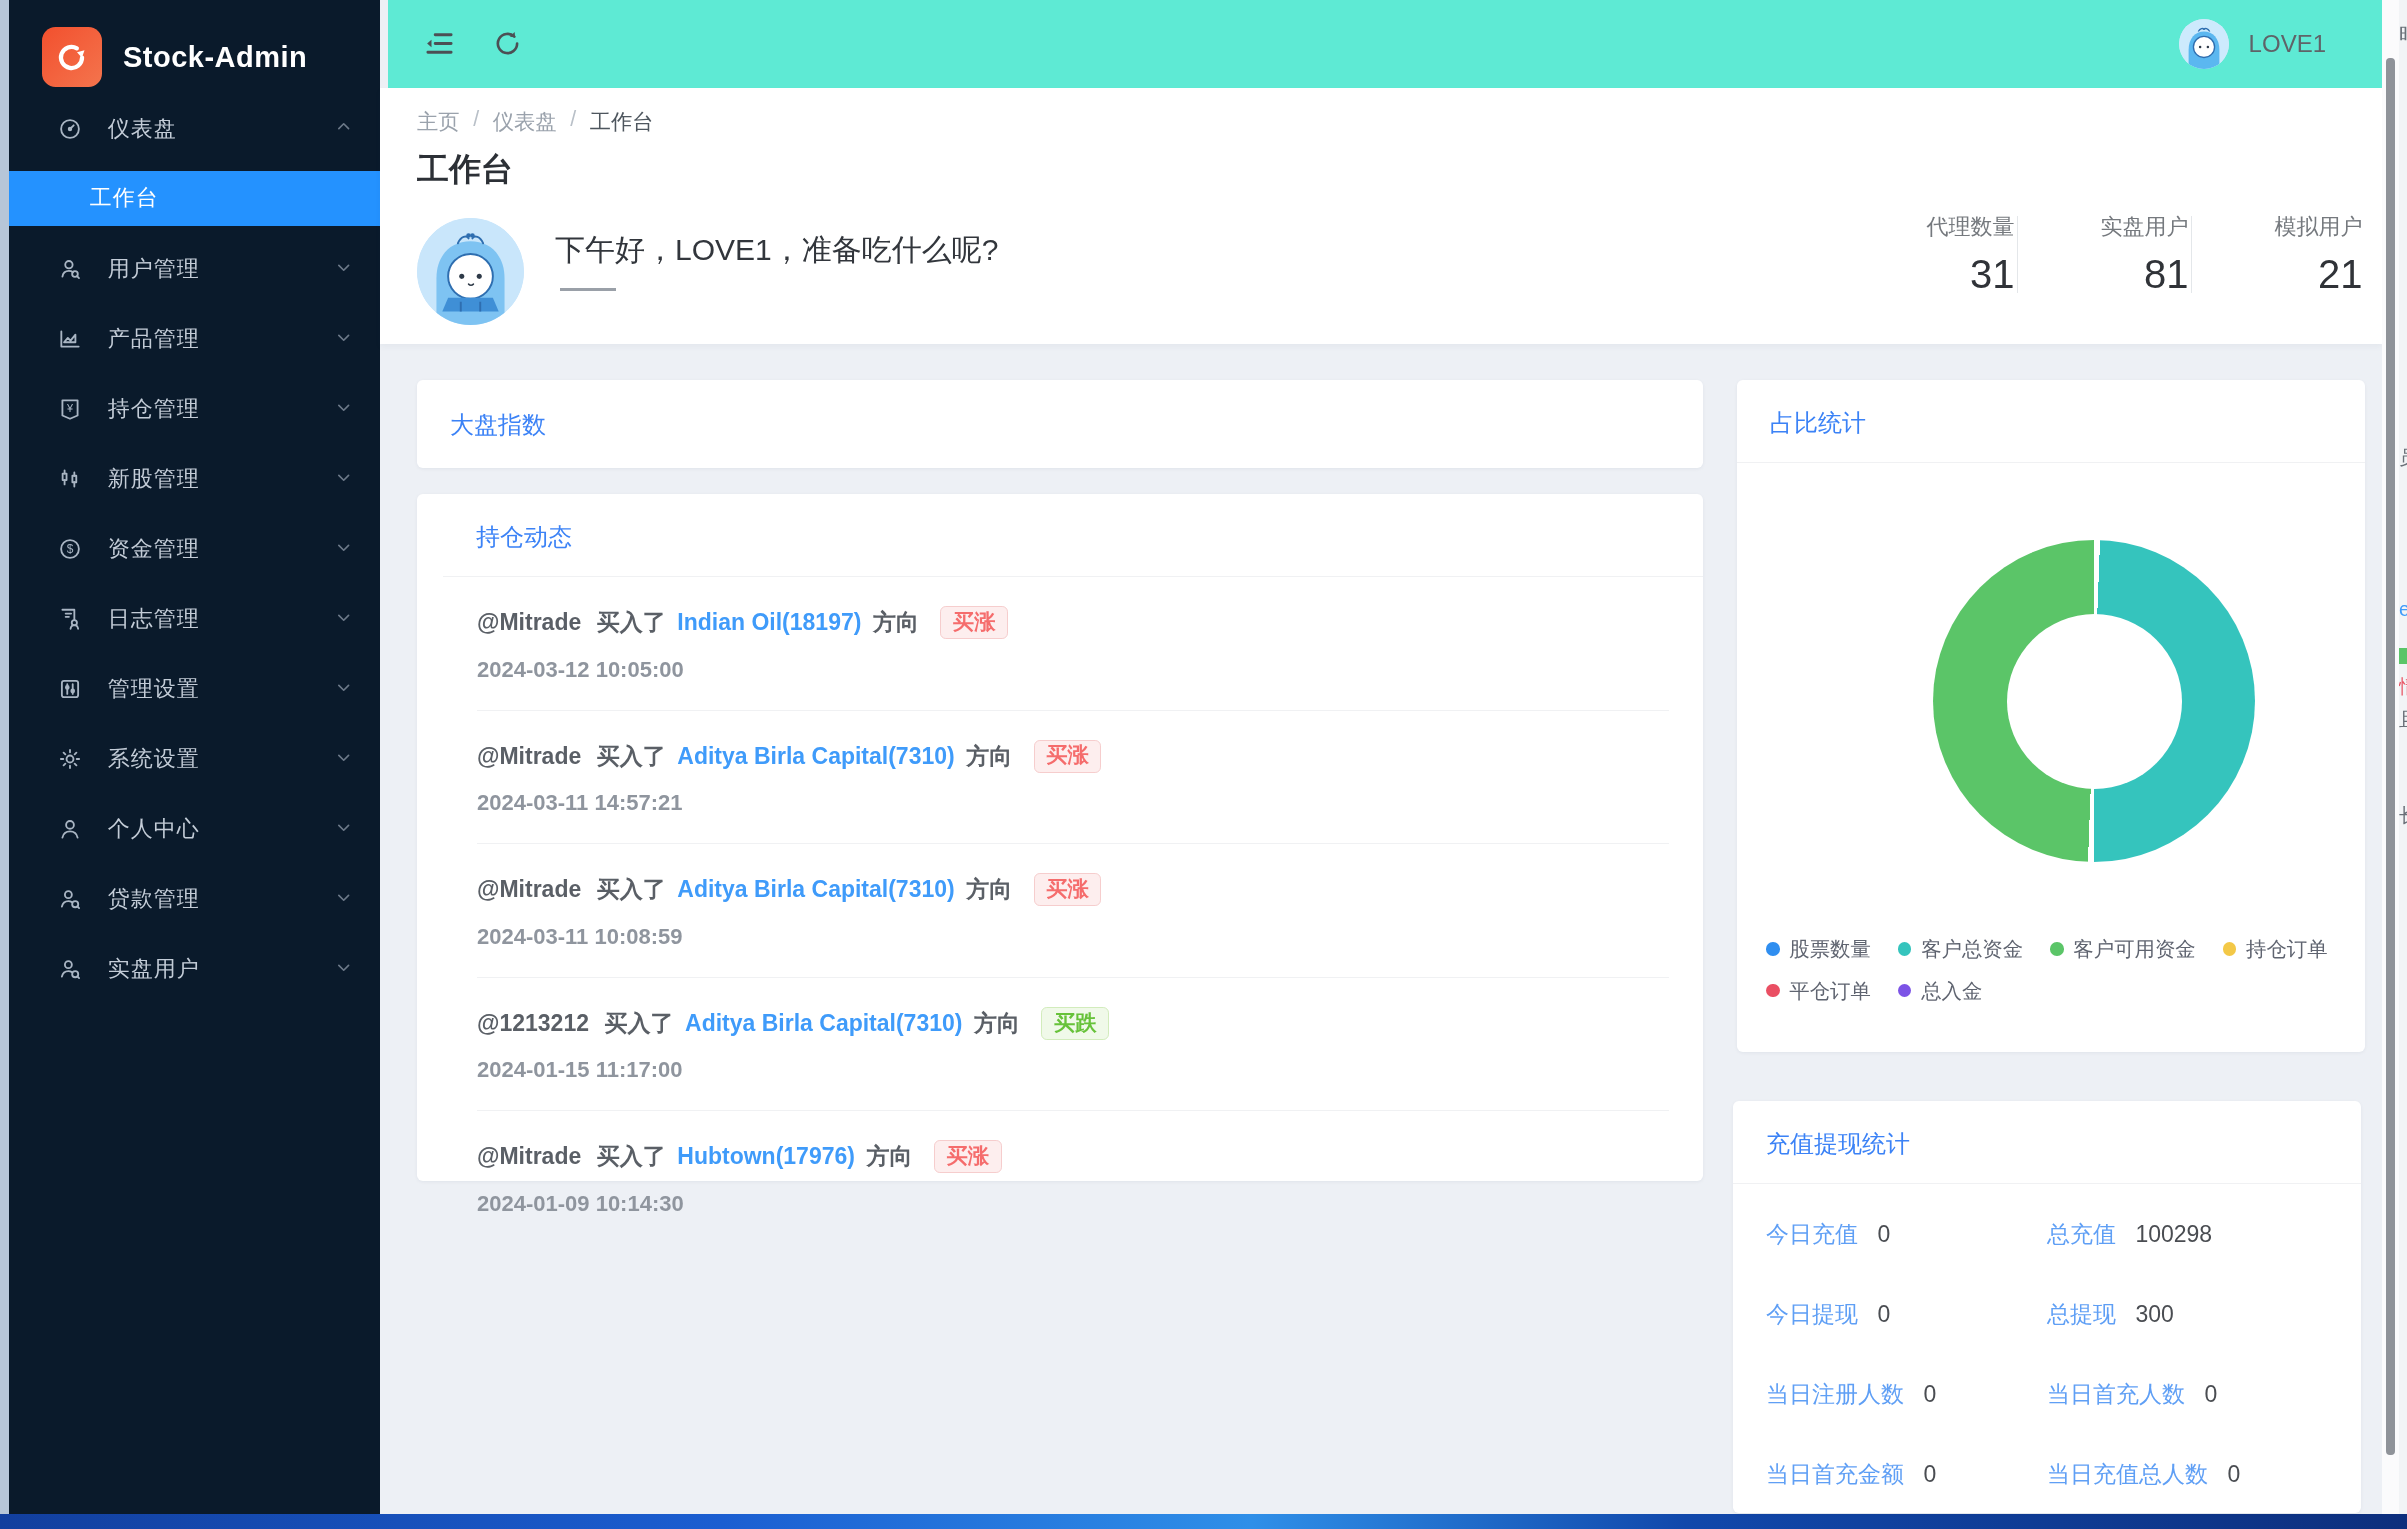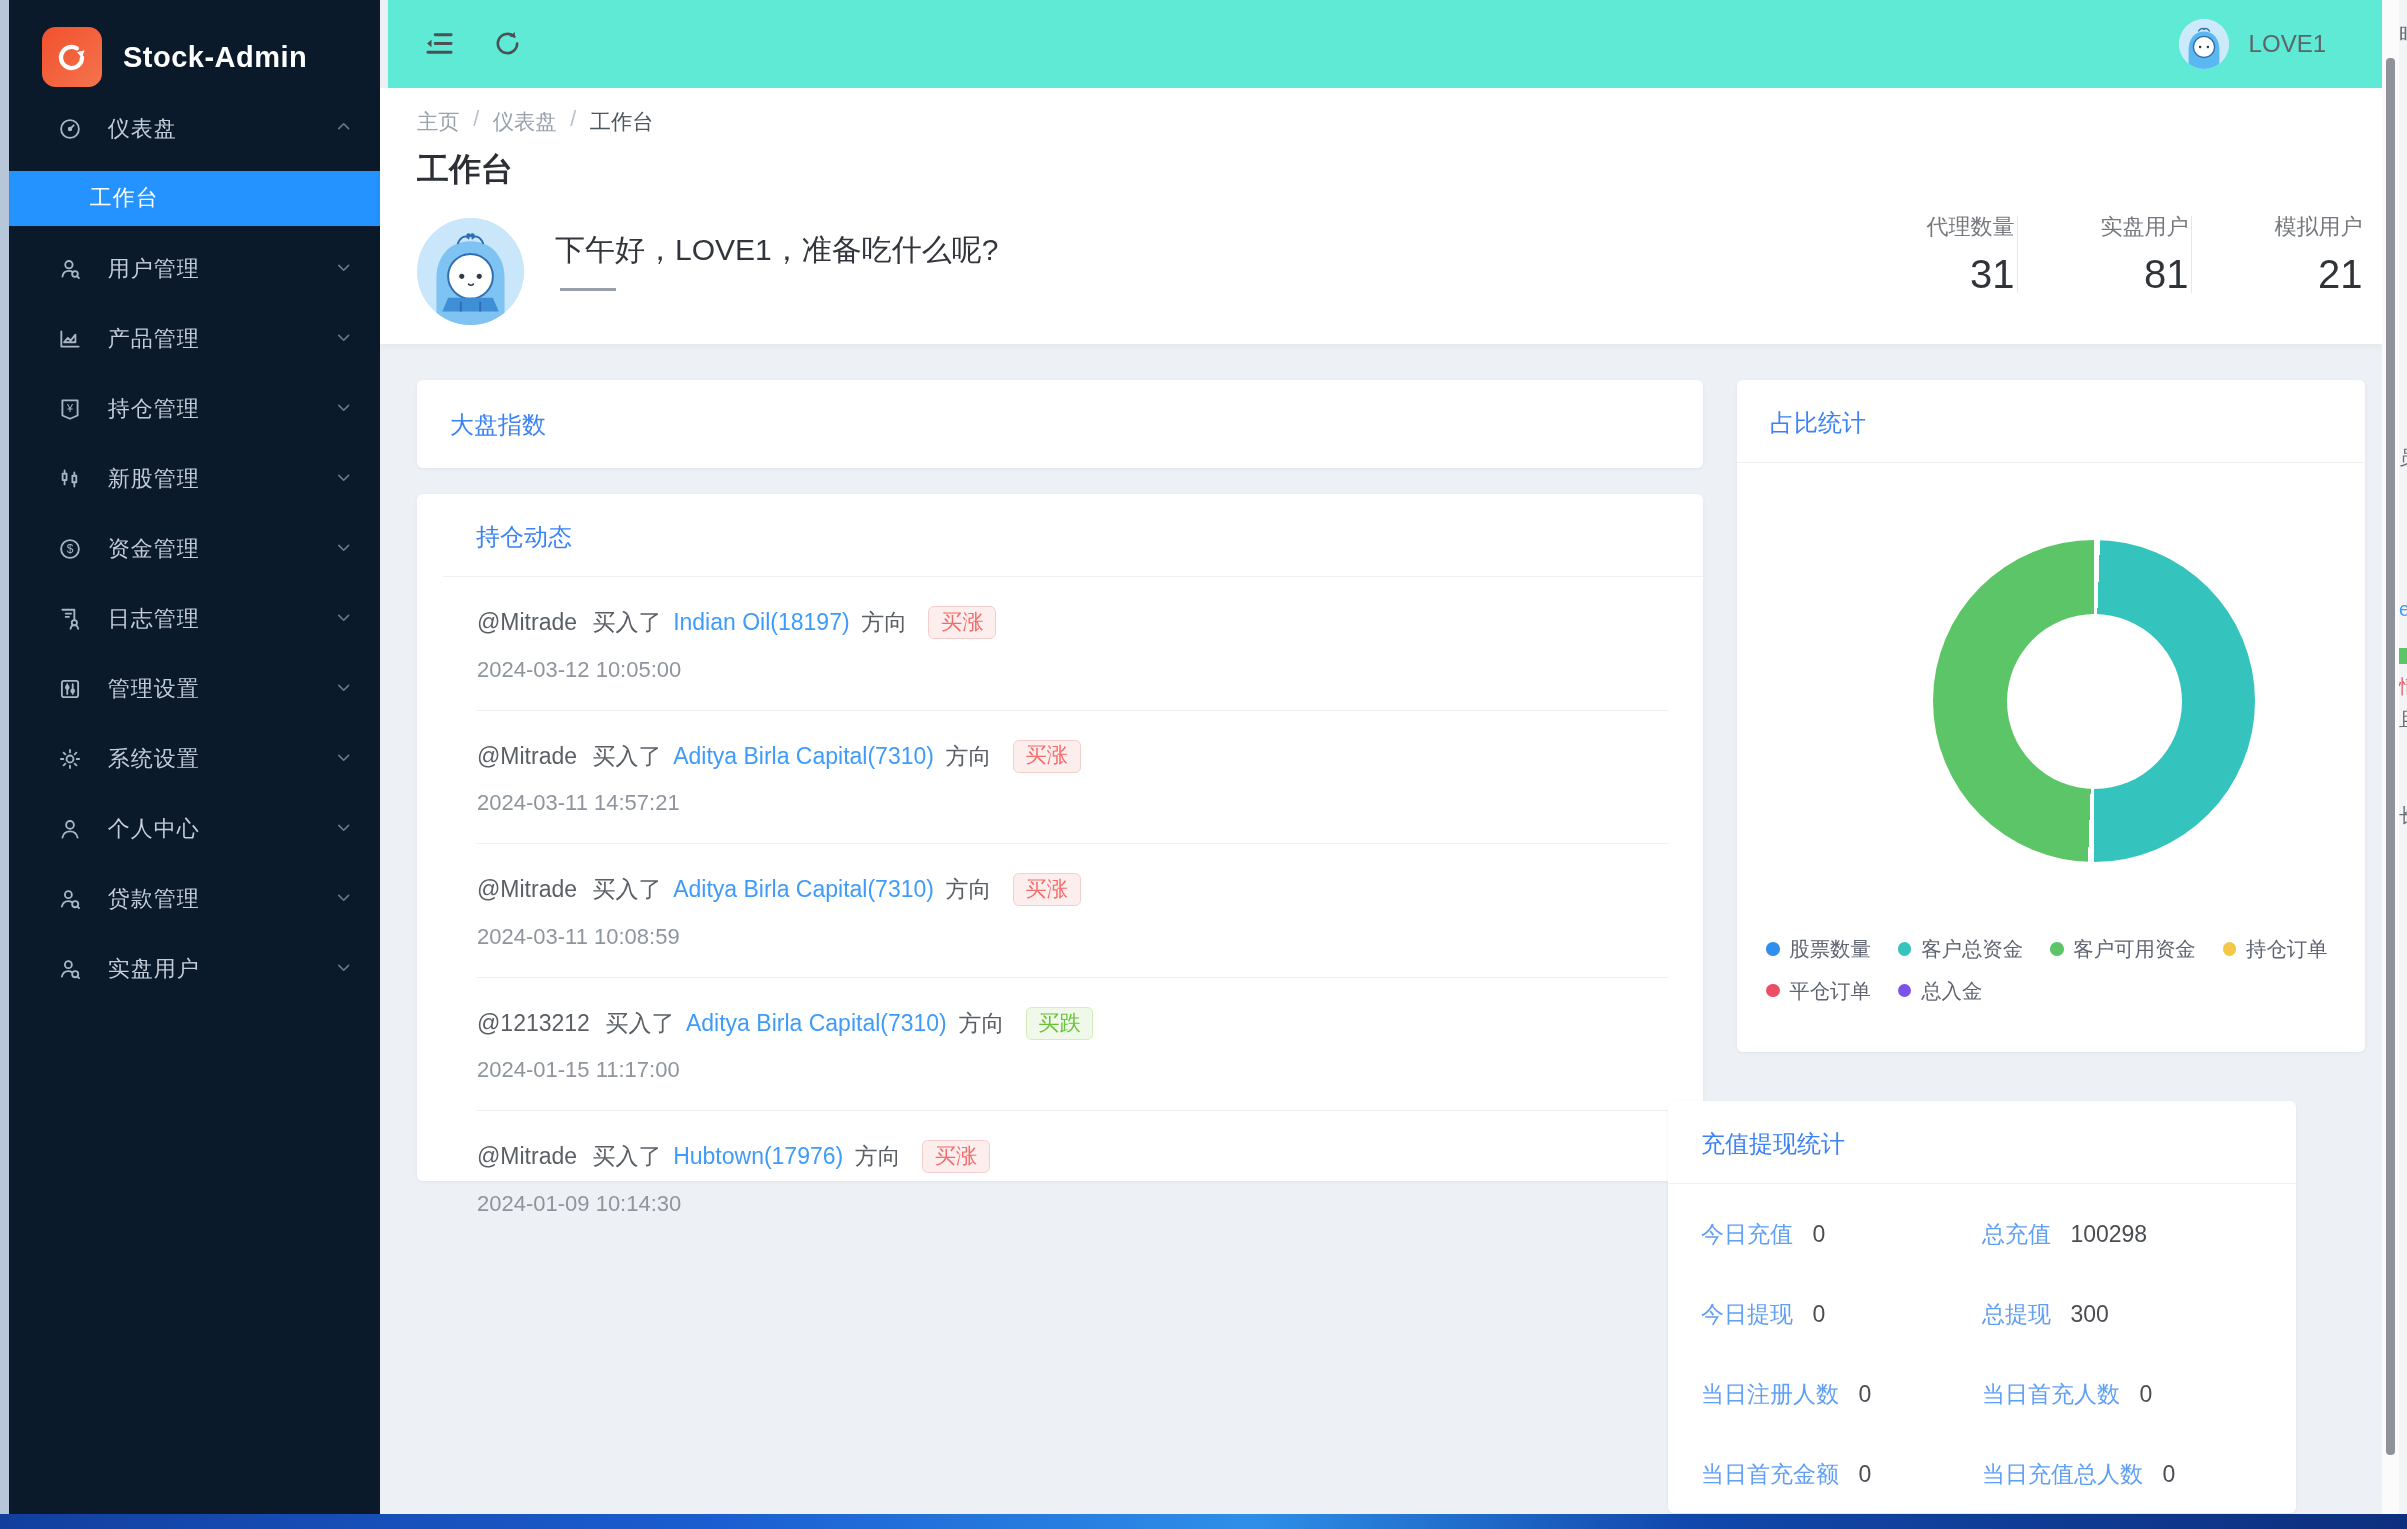--- a/index.html
+++ b/index.html
@@ -53,42 +53,42 @@
   .content { position:absolute; left:0; top:344px; right:0; bottom:0; }
   .card { position:absolute; background:#ffffff; border-radius:5.8px; box-shadow:0 1px 3.9px rgba(25,35,60,.06); }
   .card-h { padding:27px 33px 23px 33px; font-size:24px; color:#3b82f6; }
   .card-divider { height:1px; background:#f0f1f3; margin:0; }
 
   #card-market { left:37px; top:36px; width:1286px; height:88px; }
   #card-market .card-h { padding-top:29px; }
 
   #card-feed { left:37px; top:150px; width:1286px; height:687px;padding-left:26px; }
   .feed-list { padding:0 34px; }
-  .feed-item { padding:29px 0 27px 0; border-bottom:1px solid #f0f1f3; }
+  .feed-item { padding:29px 0 27px 0; border-bottom:1px solid #f0f1f3;font-weight:bold; }
   .feed-item:last-child { border-bottom:none; }
   .f-line { font-size:23px; color:#5a5f66; display:flex; align-items:center; }
   .f-user { margin-right:15.5px; }
   .f-action { margin-right:11.6px; }
   .f-stock { color:#3f9bfa; margin-right:11.6px; cursor:pointer; }
   .f-dir { margin-right:21.3px; }
   .badge { font-size:21.3px; padding:4.9px 11.6px; border-radius:5.8px; line-height:1; }
   .badge[data-variant="up"]   { color:#f56c6c; background:#fdeeee; border:1px solid #f6cdcd; }
   .badge[data-variant="down"] { color:#67c23a; background:#f0f9e9; border:1px solid #d2ecbc; }
   .f-time { margin-top:17.5px; font-size:22px; color:#8f959e; }
 
   #card-ratio { left:1357px; top:36px; width:628px; height:672px; }
   #donut { position:absolute; left:196px; top:160px; width:322px; height:322px; border-radius:50%;
            background:conic-gradient(#35c4bd 0 50%,#5bc568 50% 100%); }
   #donut::after { content:""; position:absolute; left:74px; top:74px; width:175px; height:175px; border-radius:50%; background:#ffffff; }
   .legend { position:absolute; left:29px; top:555px; width:573px; display:flex; flex-wrap:wrap; column-gap:27px; row-gap:13.6px; }
   .lg-item { display:flex; align-items:center; gap:9.7px; cursor:pointer; }
   .lg-dot { width:13.6px; height:13.6px; border-radius:50%; flex:0 0 auto; }
   .lg-lb { font-size:20.4px; color:#5f6470; }
 
-  #card-recharge { left:1288px; top:757px; width:628px; height:412px; }
+  #card-recharge { left:1353px; top:757px; width:628px; height:412px; }
   .rc-grid { padding:35px 33px 0 33px; display:grid; grid-template-columns:1fr 1fr; row-gap:49px; }
   .rc-cell { display:flex; align-items:baseline; gap:19.4px; }
   .rc-lb { font-size:23px; color:#5f9ff5; cursor:pointer; }
   .rc-v { font-size:23px; color:#4a4d52; }
 
   
   .gutter { position:absolute; left:2382px; top:0; width:16.5px; height:1514px; background:#fbfbfc; }
   .scroll-thumb { position:absolute; left:2386px; top:58px; width:8.7px; height:1397px; background:#8f9399; border-radius:3.9px; }
   .sliver { position:absolute; left:2399px; top:0; width:8.7px; height:1514px; background:#f2f4f6; overflow:hidden; }
   .frag { position:absolute; left:0; font-size:19.4px; color:#6a7078; }

